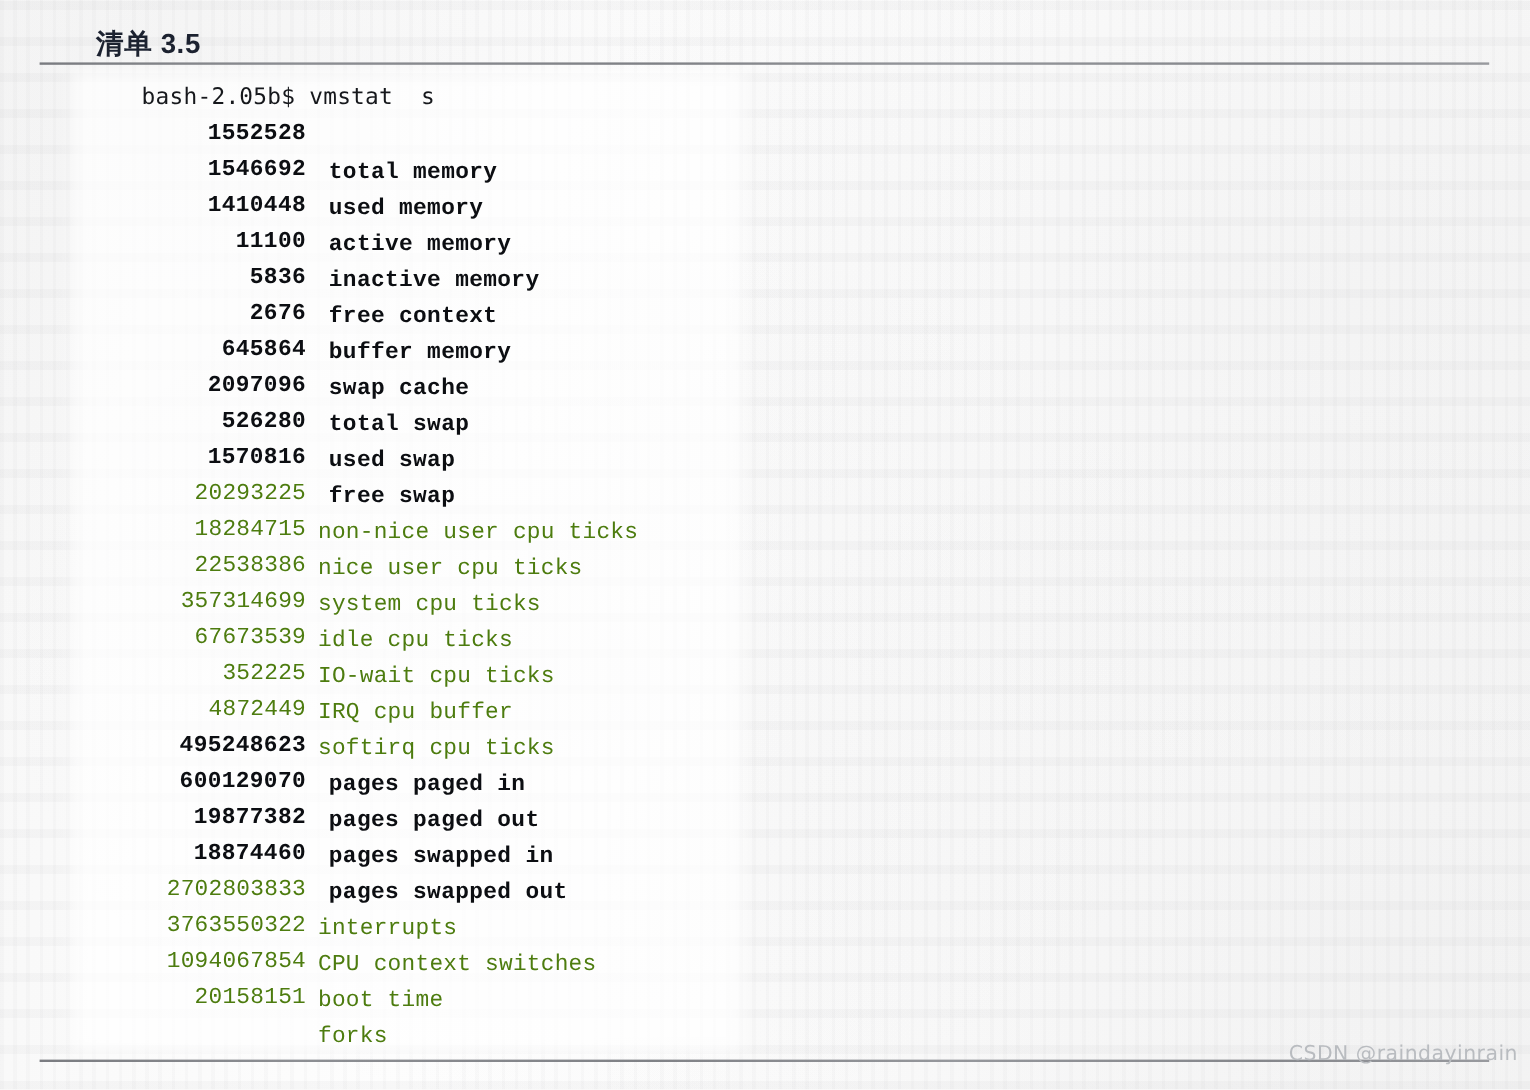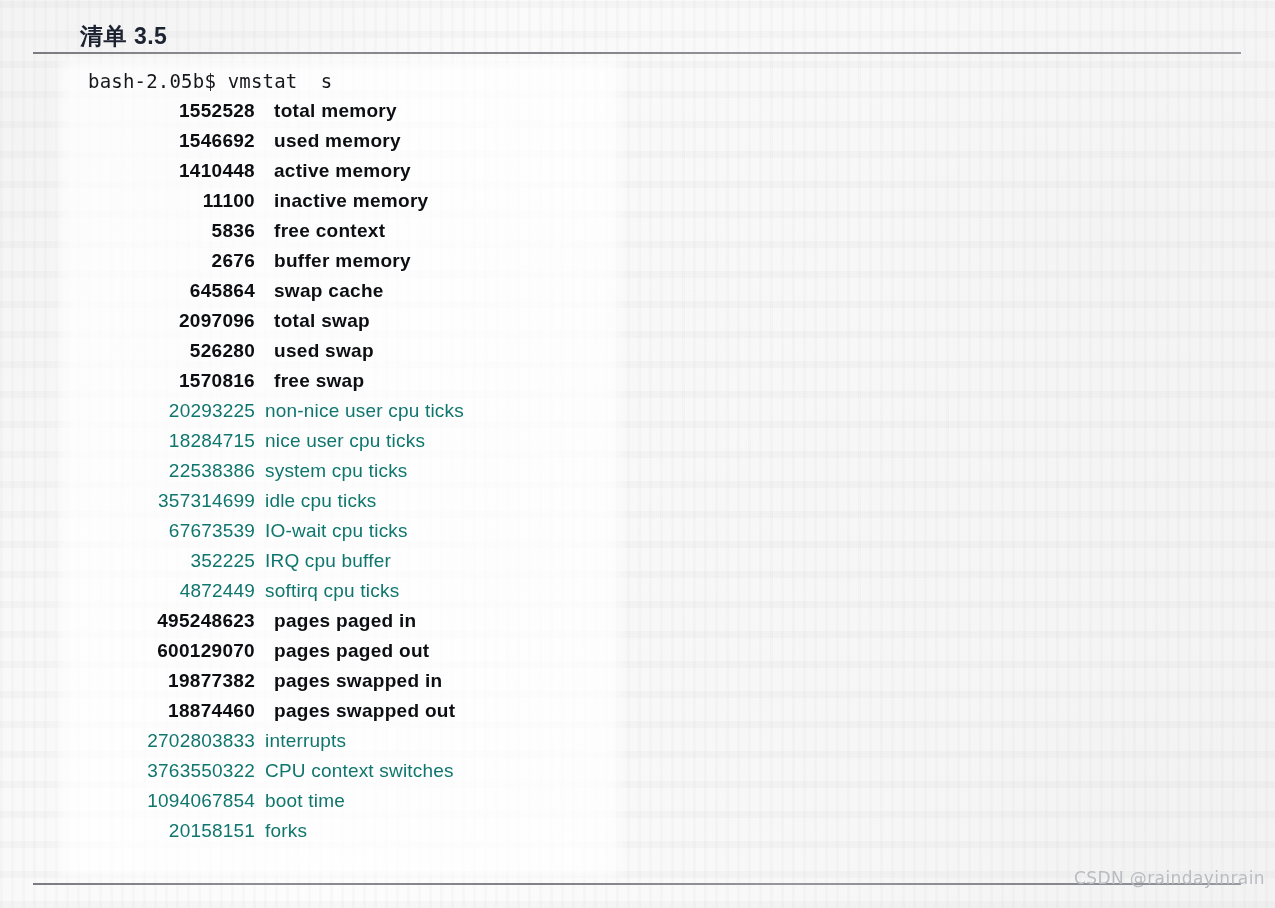--- a/index.html
+++ b/index.html
@@ -96,31 +96,31 @@
   }
   .code-line {
     height: 30px;
     line-height: 30px;
     white-space: pre;
     font-family: "DejaVu Sans Mono", "Liberation Mono", monospace;
     font-size: 19px;
     color: #16181c;
   }
   .code-line.prompt {
-    padding-left: 88px;
+    padding-left: 118px;
     font-weight: 400;
     letter-spacing: 0.2px;
   }
   .stat-row {
     display: flex;
-    align-items: flex-end;
+    align-items: flex-start;
     height: 30px;
     line-height: 30px;
     white-space: pre;
-    font-family: Liberation Sans, sans-serif;
+    font-family: Liberation Mono, monospace;
     font-size: 19px;
     color: #14161a;
   }
   .stat-value {
     width: 255px;
     text-align: right;
     display: inline-block;
     flex: 0 0 255px;
   }
   .stat-label {
@@ -130,21 +130,21 @@
   }
   .stat-row.em {
     font-weight: 700;
     letter-spacing: 0.3px;
     color: #0c0e12;
   }
   .stat-row.em .stat-label { padding-left: 19px; }
   .stat-row.plain {
     font-weight: 400;
     letter-spacing: 0.2px;
-    color: #0f766e;
+    color: #4d7c0f;
   }
   .stat-row.plain .stat-label { padding-left: 10px; }
 
   
   .watermark {
     position: absolute;
     right: 10px;
     top: 868px;
     font-family: "DejaVu Sans", sans-serif;
     font-size: 17px;

